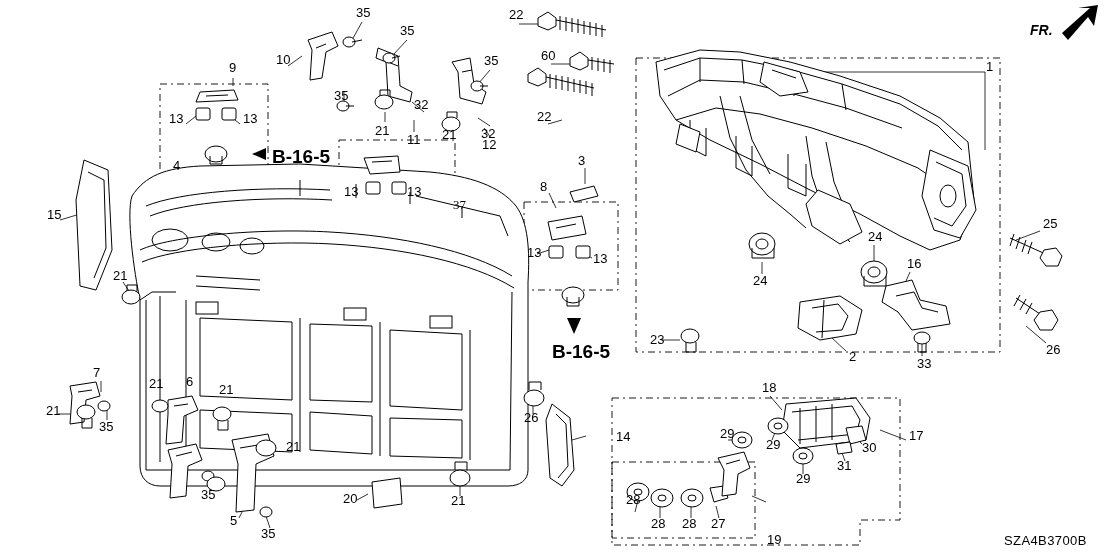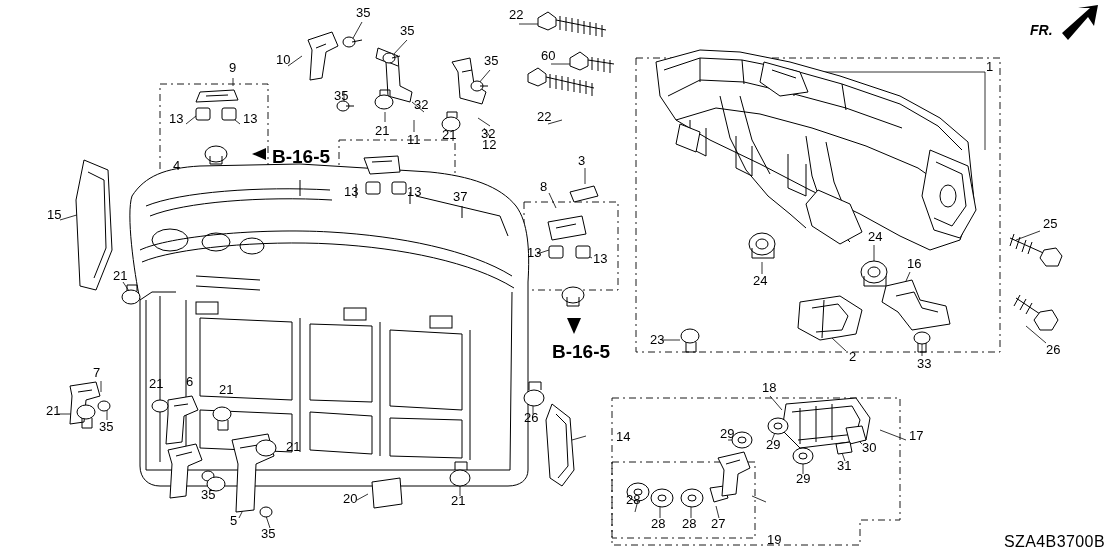--- a/index.html
+++ b/index.html
@@ -22,21 +22,21 @@
     font-family: "Liberation Sans", sans-serif;
     white-space: nowrap;
     line-height: 1;
   }
   .lbl.bold {
     font-weight: bold;
     font-size: 19px;
   }
   .code {
     position: absolute;
-    font-size: 16px;
+    font-size: 13px;
     font-family: "Liberation Sans", sans-serif;
     color: #000;
     letter-spacing: 0.4px;
   }
   .fr {
     position: absolute;
     font-size: 14px;
     font-weight: bold;
     font-style: italic;
     font-family: Liberation Sans, sans-serif;
@@ -397,21 +397,21 @@
   <div class="lbl" style="left:375px;top:124px;">21</div>
   <div class="lbl" style="left:407px;top:133px;">11</div>
   <div class="lbl" style="left:481px;top:127px;">32</div>
   <div class="lbl" style="left:442px;top:128px;">21</div>
   <div class="lbl" style="left:482px;top:138px;">12</div>
   <div class="lbl" style="left:578px;top:154px;">3</div>
   <div class="lbl" style="left:173px;top:159px;">4</div>
   <div class="lbl" style="left:540px;top:180px;">8</div>
   <div class="lbl" style="left:344px;top:185px;">13</div>
   <div class="lbl" style="left:407px;top:185px;">13</div>
-  <div class="lbl" style="left:453px;top:190px;">37</div>
+  <div class="lbl" style="left:453px;top:198px;font-family:Liberation Serif, serif;">37</div>
   <div class="lbl" style="left:47px;top:208px;">15</div>
   <div class="lbl" style="left:1043px;top:217px;">25</div>
   <div class="lbl" style="left:527px;top:246px;">13</div>
   <div class="lbl" style="left:593px;top:252px;">13</div>
   <div class="lbl" style="left:868px;top:230px;">24</div>
   <div class="lbl" style="left:753px;top:274px;">24</div>
   <div class="lbl" style="left:907px;top:257px;">16</div>
   <div class="lbl" style="left:113px;top:269px;">21</div>
   <div class="lbl" style="left:1046px;top:343px;">26</div>
   <div class="lbl" style="left:650px;top:333px;">23</div>

